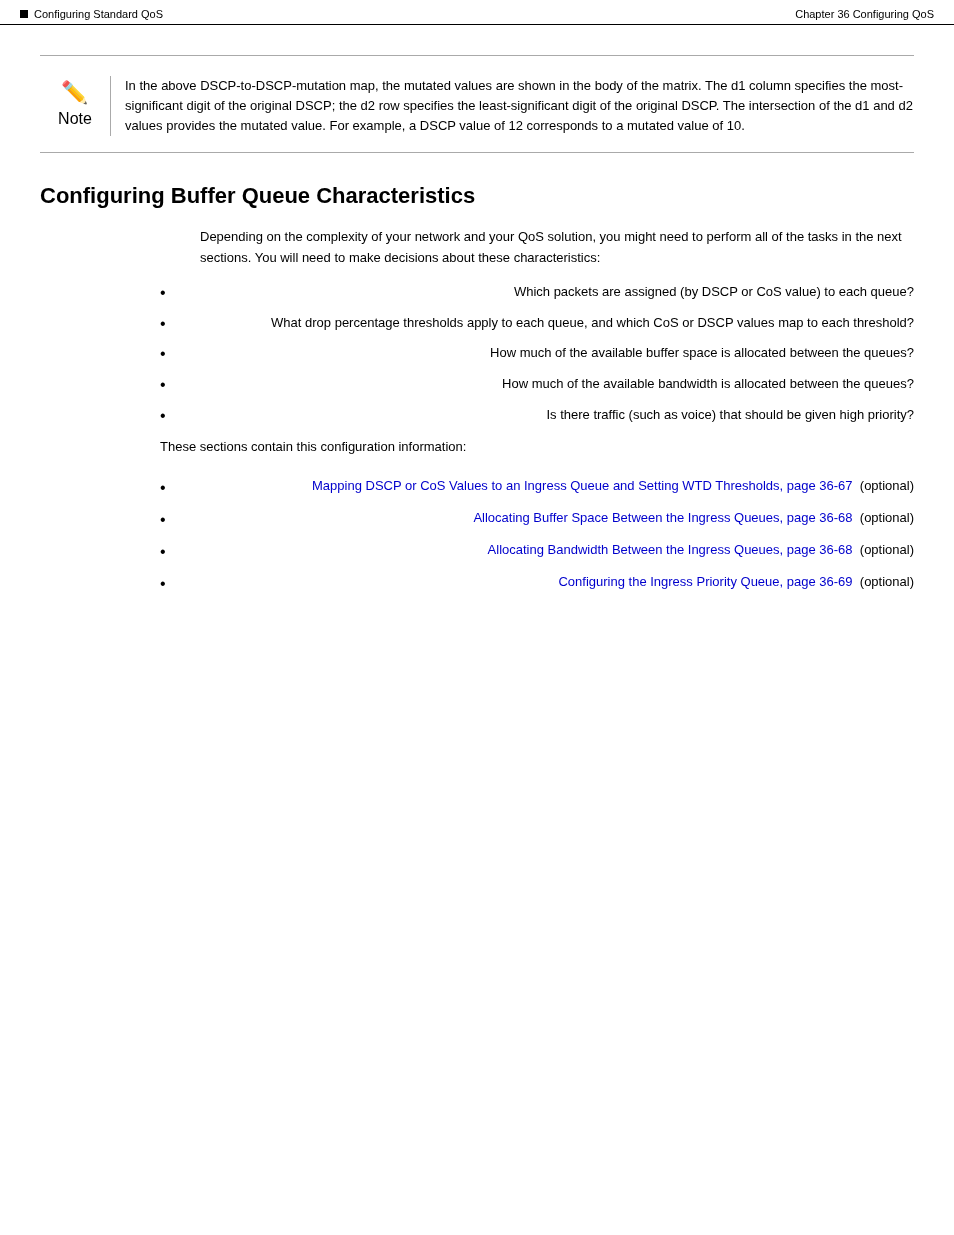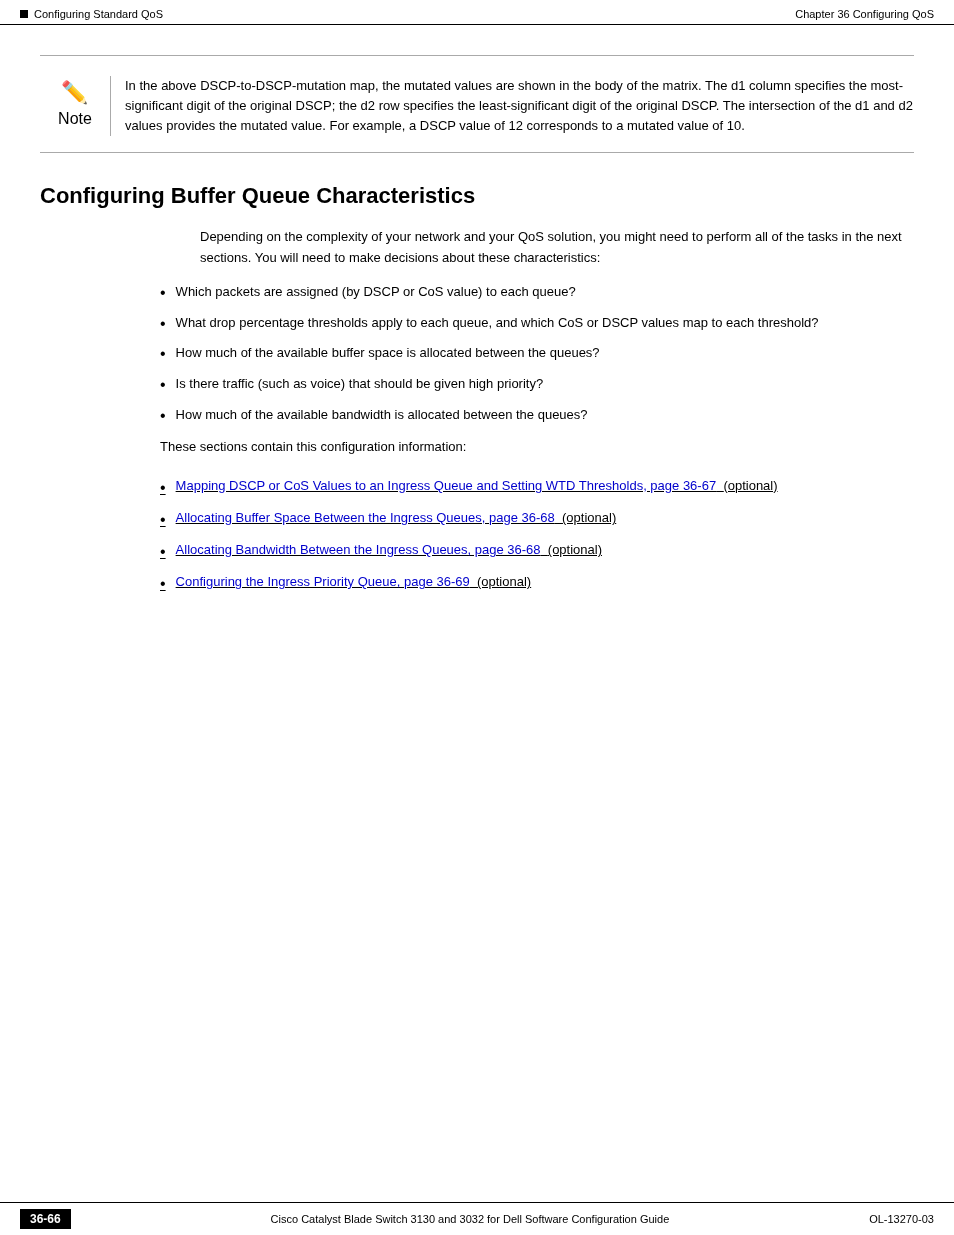--- a/index.html
+++ b/index.html
@@ -1,15 +1,15 @@
 <!DOCTYPE html>
 <html><head>
   <meta charset="utf-8">
   <style>
-    * { margin: 0; padding: 0; box-sizing: border-box; }
+    * { margin: 0; padding: 0; box-sizing: border-box; justify-content: space-between; }
 
     body {
       background: #fff;
       font-family: Arial, Helvetica, sans-serif;
       font-size: 13px;
       color: #000;
       width: 954px;
       min-height: 1235px;
       position: relative;
     }
@@ -169,21 +169,20 @@
       flex-shrink: 0;
     }
 
     .sections-intro {
       margin-bottom: 20px;
     }
 
     .link-list {
       list-style: none;
       margin-bottom: 14px;
-      text-decoration: underline;
     }
 
     .link-list li {
       display: flex;
       align-items: flex-start;
       margin-bottom: 10px;
       line-height: 1.45;
     }
 
     .link-list li::before {
@@ -247,25 +246,25 @@
         <li>
           <span>Which packets are assigned (by DSCP or CoS value) to each queue?</span>
         </li>
         <li>
           <span>What drop percentage thresholds apply to each queue, and which CoS or DSCP values map to each threshold?</span>
         </li>
         <li>
           <span>How much of the available buffer space is allocated between the queues?</span>
         </li>
         <li>
+          <span>How much of the available bandwidth is allocated between the queues?</span>
+        </li>
+        <li>
           <span>Is there traffic (such as voice) that should be given high priority?</span>
         </li>
-        <li>
-          <span>How much of the available bandwidth is allocated between the queues?</span>
-        </li>
       </ul>
 
       <p class="sections-intro">These sections contain this configuration information:</p>
 
       <ul class="link-list">
         <li>
           <span>
             <a class="doc-link" href="#">Mapping DSCP or CoS Values to an Ingress Queue and Setting WTD Thresholds, page 36-67</a>
             &nbsp;<span class="optional-text">(optional)</span>
           </span>
@@ -286,19 +285,14 @@
           <span>
             <a class="doc-link" href="#">Configuring the Ingress Priority Queue, page 36-69</a>
             &nbsp;<span class="optional-text">(optional)</span>
           </span>
         </li>
       </ul>
 
     </div>
   </div>
 
-  <div class="page-footer">
-    <div class="footer-left">36-66</div>
-    <div class="footer-center">Cisco Catalyst Blade Switch 3130 and 3032 for Dell Software Configuration Guide</div>
-    <div class="footer-right">OL-13270-03</div>
-  </div>
 
 </div>
 
 </body></html>

